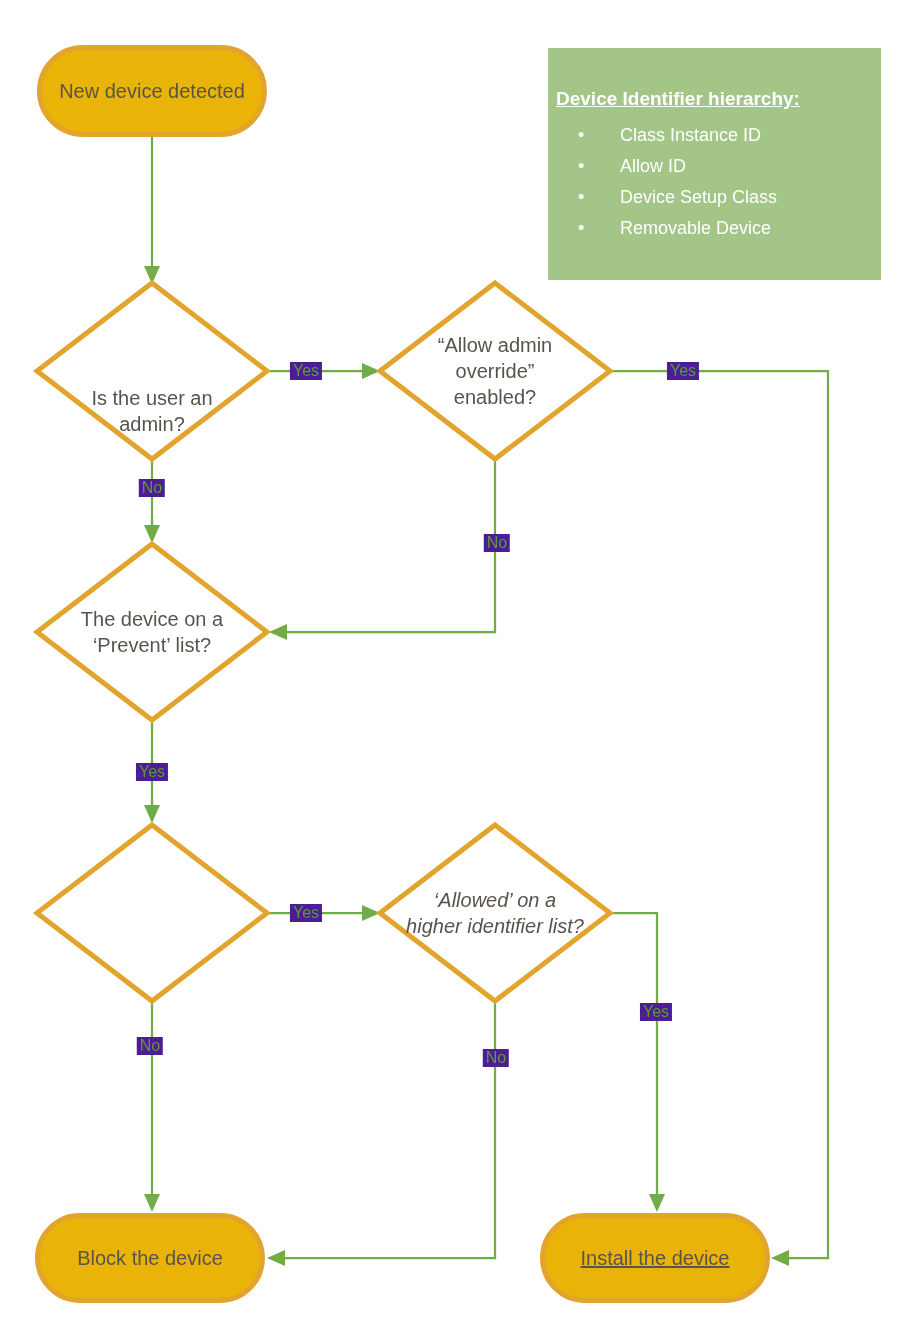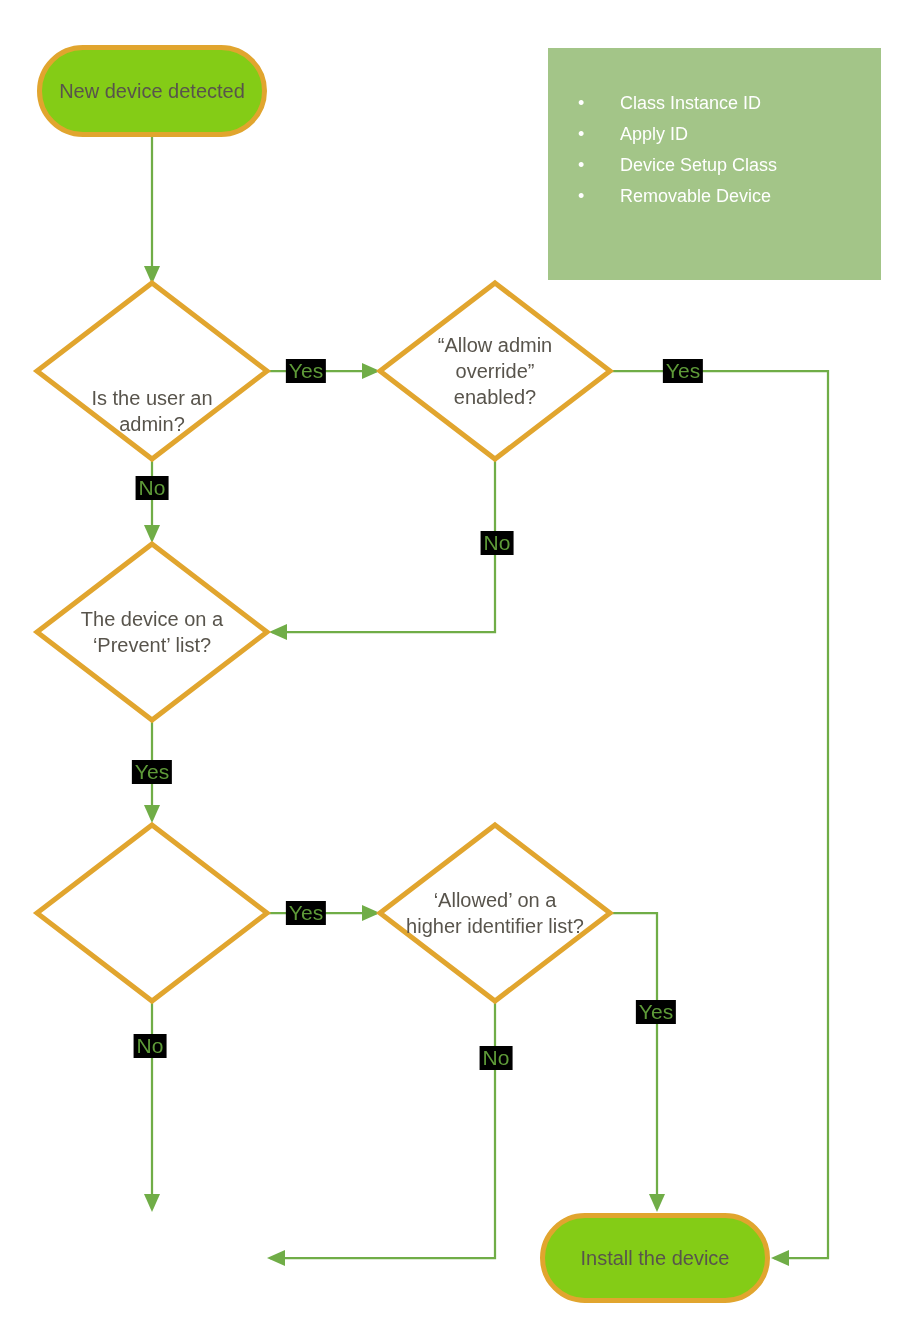--- a/index.html
+++ b/index.html
@@ -14,32 +14,32 @@
   html,body{margin:0;padding:0;background:var(--bg);}
   .canvas{
     position:relative;width:924px;height:1326px;background:var(--bg);
     font-family:"Liberation Sans", sans-serif;overflow:hidden;
   }
   svg.wires{position:absolute;left:0;top:0;}
   .wire{fill:none;stroke:var(--edge,#70AD47);stroke-width:2.25;}
   .diamond{fill:#fff;stroke:var(--node-border,#E1A52E);stroke-width:5;}
   .arrowhead{fill:var(--edge,#70AD47);}
   .stadium{
-    position:absolute;box-sizing:border-box;background:#84cc16;
+    position:absolute;box-sizing:border-box;background:#eab308;
     border:5px solid var(--node-border);border-radius:46px;
     display:flex;align-items:center;justify-content:center;
     color:var(--node-text);font-size:20px;text-align:center;
   }
   .dlabel{
     position:absolute;transform:translate(-50%,-50%);
     color:var(--node-text);font-size:20px;line-height:1.3;text-align:center;
   }
   .elabel{
     position:absolute;transform:translate(-50%,-50%);
-    background:#000000;color:var(--edge-label);font-size:21px;
+    background:#4c1d95;color:var(--edge-label);font-size:16px;
     padding:0 3px;white-space:nowrap;
   }
   .legend{
     position:absolute;left:548px;top:48px;width:333px;height:232px;
     box-sizing:border-box;background:var(--legend-bg);color:var(--legend-text);
     padding:40px 10px 0 8px;font-size:18px;
   }
   .legend-title{
     font-weight:bold;font-size:19px;text-decoration:underline;
     margin:0 0 10px 0;
@@ -74,48 +74,52 @@
     <polygon class="diamond" points="152,283 267,371 152,459 37,371"></polygon>
     <polygon class="diamond" points="495,283 610,371 495,459 380,371"></polygon>
     <polygon class="diamond" points="152,544 267,632 152,720 37,632"></polygon>
     <polygon class="diamond" points="152,825 267,913 152,1001 37,913"></polygon>
     <polygon class="diamond" points="495,825 610,913 495,1001 380,913"></polygon>
   </svg>
 
   <div class="stadium" style="left:37px;top:45px;width:230px;height:92px;">
     <span>New device detected</span>
   </div>
-  <div class="stadium" style="left:540px;top:1213px;width:230px;height:90px;">
+  <div class="stadium" style="left:35px;top:1213px;width:230px;height:90px;">
+    <span>Block the device</span>
+  </div>
+  <div class="stadium" style="left:540px;top:1213px;width:230px;height:90px;text-decoration:underline;">
     <span>Install the device</span>
   </div>
 
   <div class="dlabel" style="left:152px;top:371px;width:170px;margin-top:40px;">Is the user an admin?</div>
   <div class="dlabel" style="left:495px;top:371px;width:160px;">“Allow admin override” enabled?</div>
   <div class="dlabel" style="left:152px;top:632px;width:200px;">The device on a ‘Prevent’ list?</div>
-  <div class="dlabel" style="left:495px;top:913px;width:180px;">‘Allowed’ on a higher identifier list?</div>
+  <div class="dlabel" style="left:495px;top:913px;width:180px;font-style:italic;">‘Allowed’ on a higher identifier list?</div>
 
   <div class="elabel" style="left:306px;top:371px;">Yes</div>
   <div class="elabel" style="left:152px;top:488px;">No</div>
   <div class="elabel" style="left:683px;top:371px;">Yes</div>
   <div class="elabel" style="left:497px;top:543px;">No</div>
   <div class="elabel" style="left:152px;top:772px;">Yes</div>
   <div class="elabel" style="left:306px;top:913px;">Yes</div>
   <div class="elabel" style="left:150px;top:1046px;">No</div>
   <div class="elabel" style="left:656px;top:1012px;">Yes</div>
   <div class="elabel" style="left:496px;top:1058px;">No</div>
 
   <div class="legend">
+    <div class="legend-title">Device Identifier hierarchy:</div>
     <ul>
       <li>
         <span class="bullet">•</span>
         <span>Class Instance ID</span>
       </li>
       <li>
         <span class="bullet">•</span>
-        <span>Apply ID</span>
+        <span>Allow ID</span>
       </li>
       <li>
         <span class="bullet">•</span>
         <span>Device Setup Class</span>
       </li>
       <li>
         <span class="bullet">•</span>
         <span>Removable Device</span>
       </li>
     </ul>

